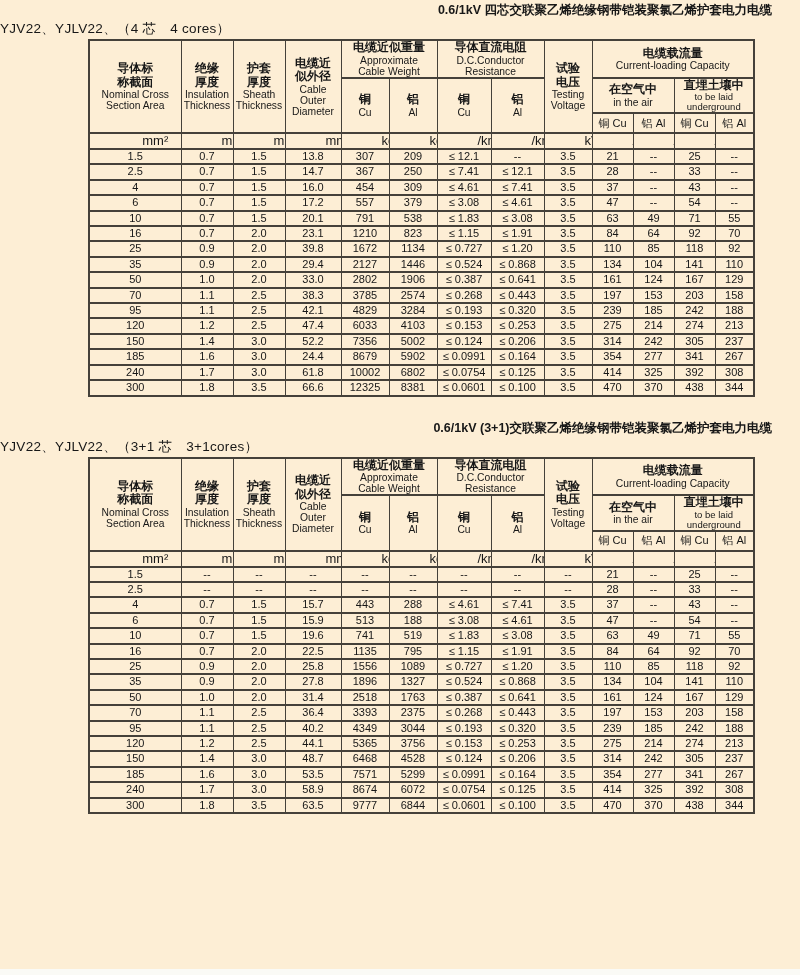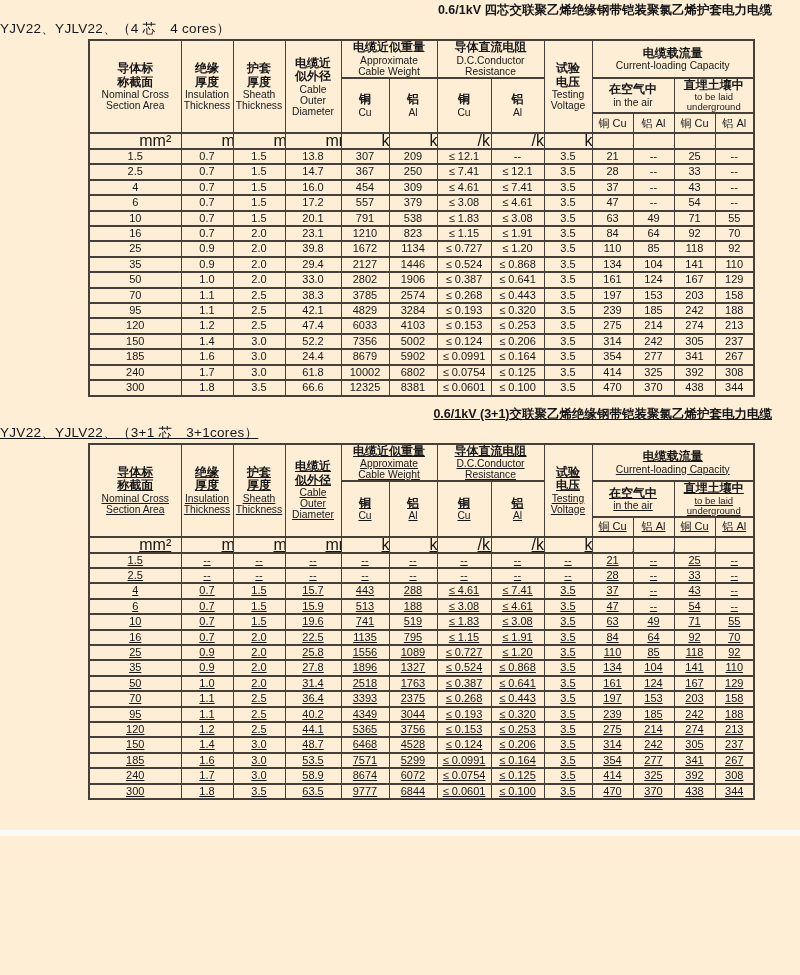--- a/index.html
+++ b/index.html
@@ -2,21 +2,21 @@
 <html><head>
 <meta charset="utf-8">
 <style>
   html,body{margin:0;padding:0;}
   body{
     width:800px;height:975px;overflow:hidden;position:relative;
     background:#fdeed5;color:#171717;
     font-family:"Liberation Sans","DejaVu Sans",sans-serif;
     -webkit-font-smoothing:antialiased;
   }
-  .page{position:relative;width:800px;height:836px;}
+  .page{position:relative;width:800px;height:975px;}
   .titles{text-align:right;padding-right:28px;}
   .t-zh{font-size:12.5px;font-weight:bold;line-height:16px;padding-top:2px;}
   .t-en{font-size:12.5px;font-weight:bold;line-height:17px;}
   .model{font-size:13.5px;line-height:21px;letter-spacing:.3px;}
   table.spec{
     border-collapse:collapse;table-layout:fixed;
     width:665px;margin-left:88px;background:transparent;
     border:2px solid #45413a;
   }
   table.spec th,table.spec td{
@@ -25,23 +25,23 @@
     overflow:hidden;
   }
   tr.h1{height:36px;}
   tr.h2{height:31px;}
   tr.h3{height:20px;}
   tr.units{height:15px;}
   .zh{font-size:12px;font-weight:bold;line-height:13.5px;}
   .en{font-size:10.3px;line-height:11px;font-weight:normal;}
   .en-s{font-size:9.5px;line-height:10px;font-weight:normal;}
   .mini{font-size:11px;font-weight:bold;}
-  tr.units td{font-size:16px;line-height:14px;padding-left:40px;}
+  tr.units td{font-size:13px;line-height:14px;padding-left:40px;}
   tbody.rows td{font-size:11px;height:13.4px;line-height:13.4px;}
-  .sec2{margin-top:7px;text-decoration:underline;}
+  .sec2{margin-top:21px;}
   .bottom-edge{
     position:absolute;left:0;bottom:0;width:800px;height:6px;
     background:#fafaf6;
   }
 </style>
 </head>
 <body>
 
 <div class="page">
 

